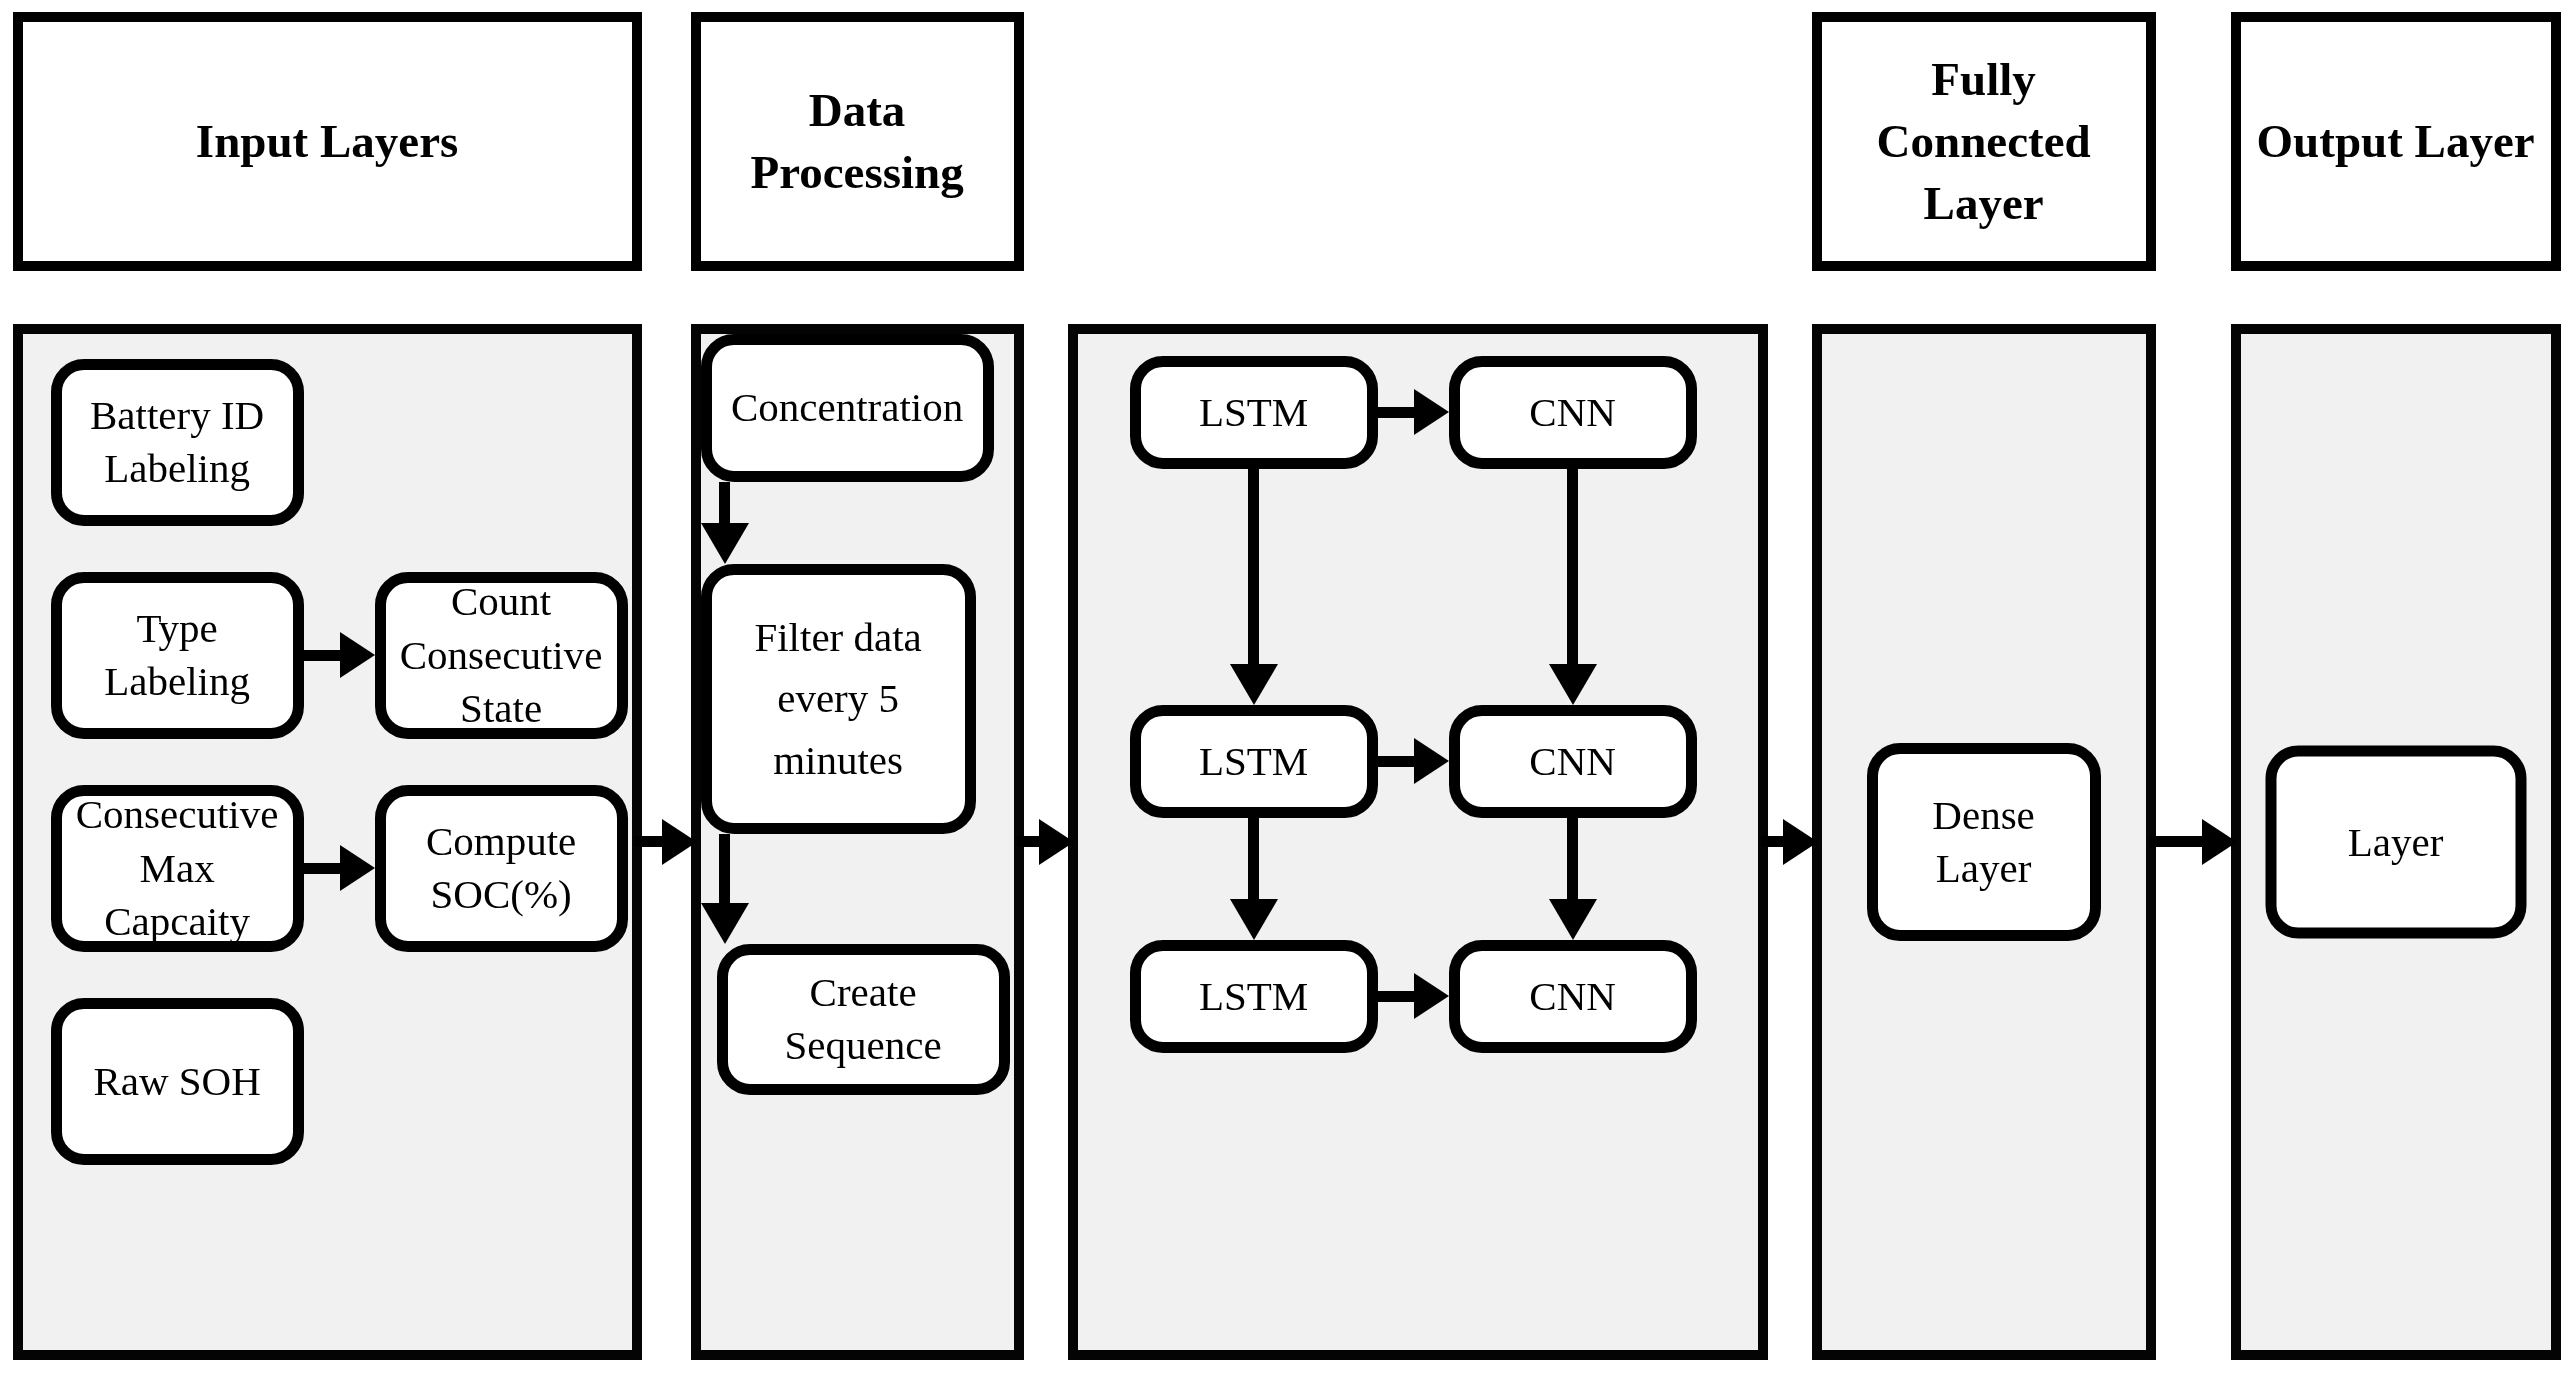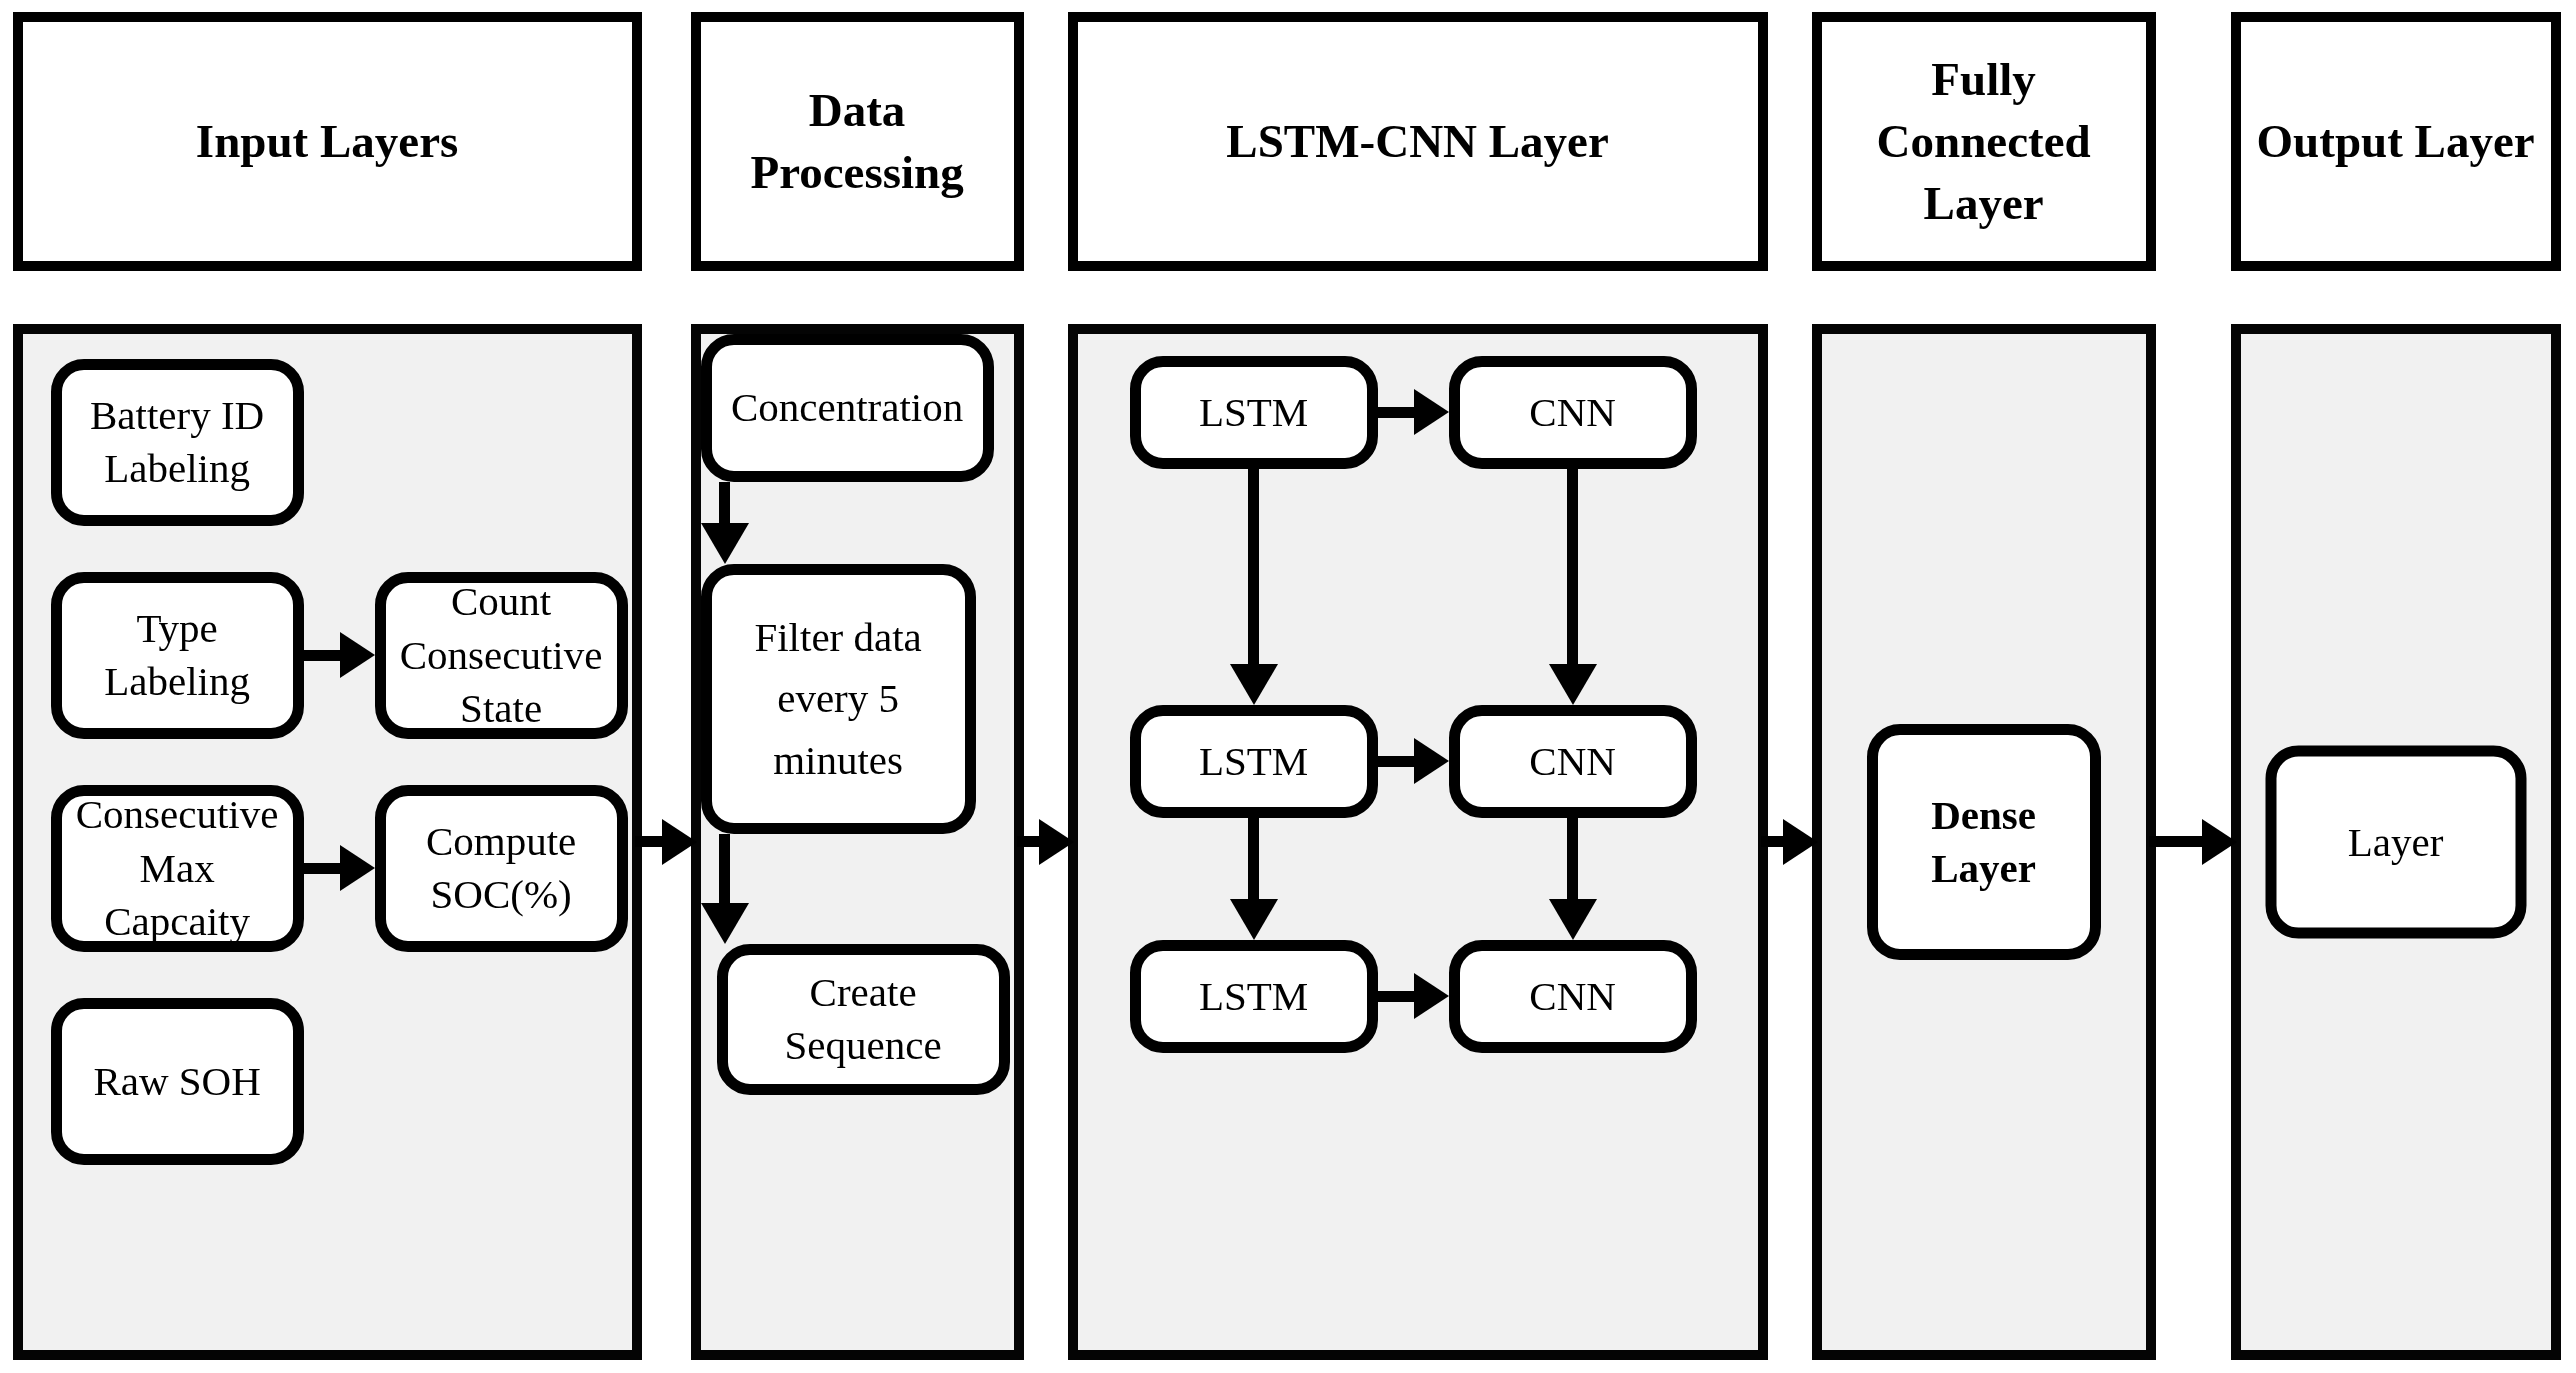--- a/index.html
+++ b/index.html
@@ -110,33 +110,32 @@
   .vslot { width: 248px; display: flex; justify-content: center; }
   .vslot .arrow-d { height: 100%; }
   .vspacer { flex: 1; }
 
   
   .centerbody { position: absolute; inset: 0; }
   .cbox {
     position: absolute; top: 50%; left: 50%;
     transform: translate(-50%, -50%);
   }
-  .densebox { width: 234px; height: 236px; font-weight: bold; }
+  .densebox { width: 234px; height: 198px; }
   .outbox { width: 261px; height: 193px; }
 </style>
 </head>
 <body>
 
 <div class="canvas">
   <div class="grid">
 
     <div class="hdr gc1 gr1">Input Layers</div>
     <div class="hdr gc3 gr1">Data
 Processing</div>
-    <div class="hdr gc5 gr1">LSTM-CNN Layer</div>
     <div class="hdr gc7 gr1">Fully
 Connected
 Layer</div>
     <div class="hdr gc9 gr1">Output Layer</div>
 
     <div class="container gc1 gr3">
       <div class="inputbody">
         <div class="irow">
           <div class="box ibox">Battery ID
 Labeling</div>

